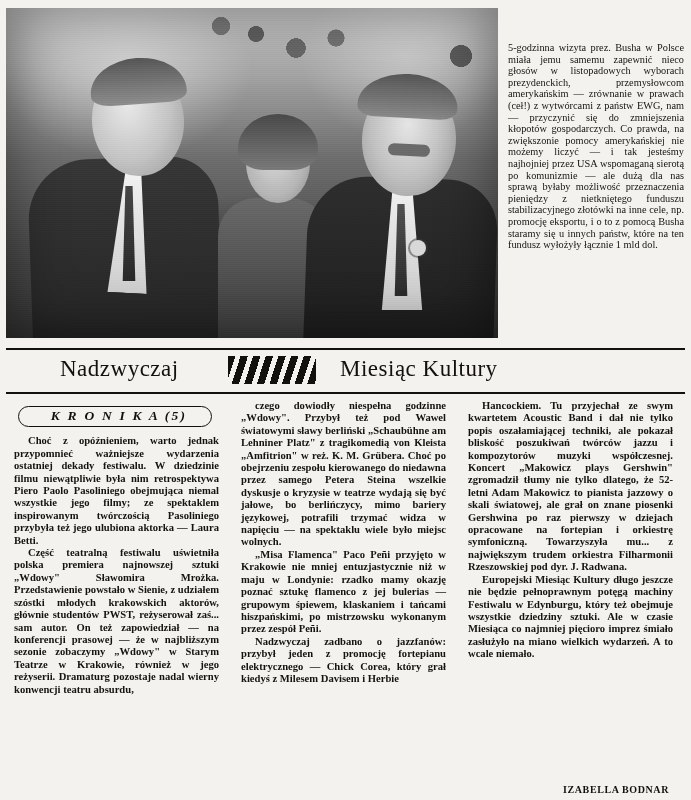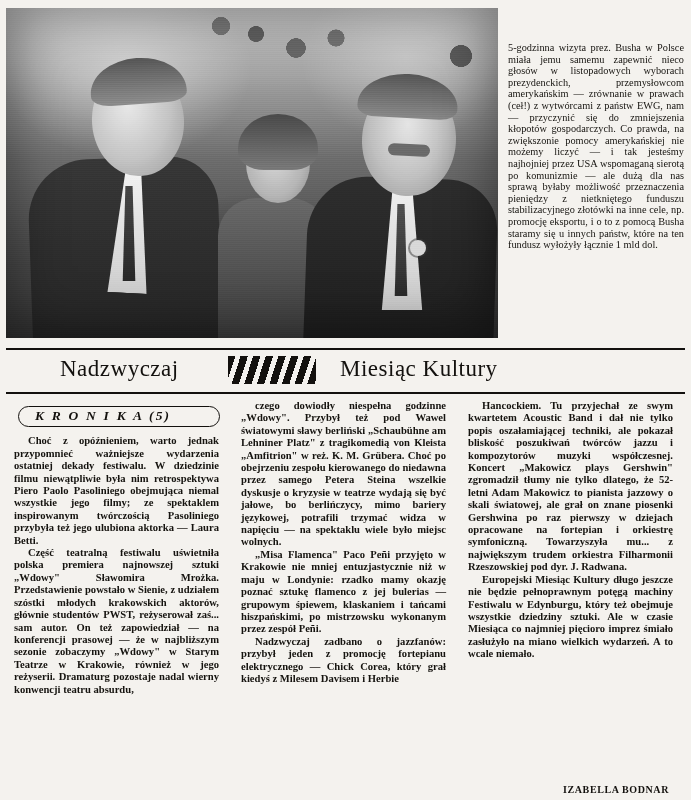--- a/index.html
+++ b/index.html
@@ -247,21 +247,22 @@
   .col-1 { left: 8px; }
   .col-2 { left: 235px; }
   .col-3 { left: 462px; }
   .col p { margin: 0 0 0 0; text-indent: 14px; font-weight: bold; }
   .kronika {
     display: block;
     width: 184px;
     margin: 6px 0 8px 4px;
     border: 1.6px solid #13110e;
     border-radius: 20px;
-    padding: 3px 0 4px 16px;
+    padding: 3px 0 4px 8px;
+    text-align: center;
     font-family: "Liberation Serif", serif;
     font-style: italic;
     font-weight: bold;
     font-size: 13.5px;
     letter-spacing: 2.2px;
     color: #13110e;
   }
   .byline {
     position: absolute;
     right: 4px;

